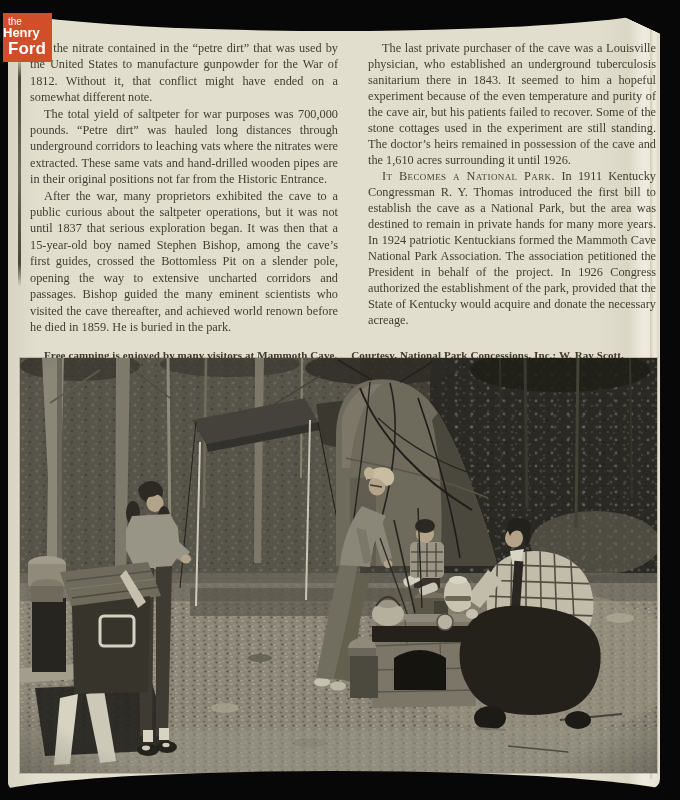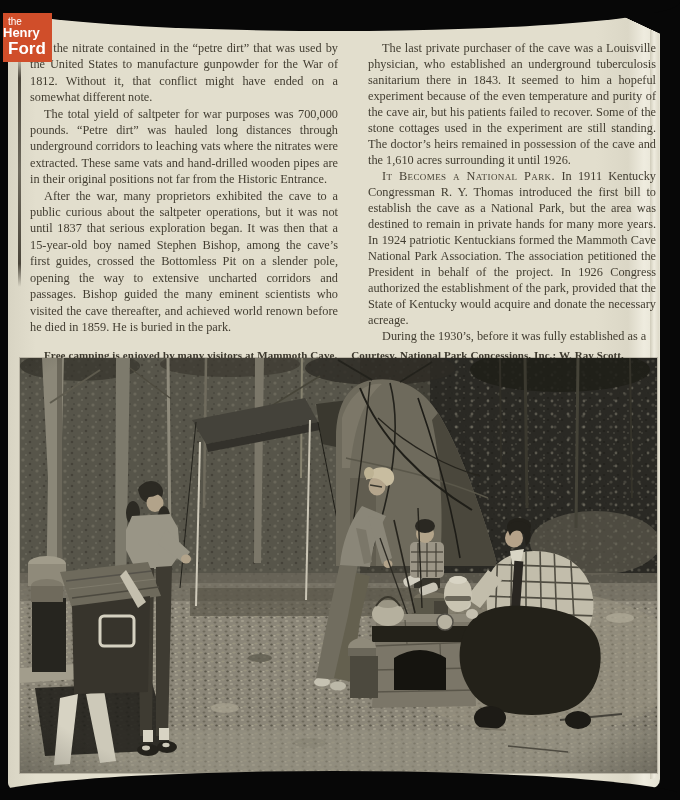--- a/index.html
+++ b/index.html
@@ -55,21 +55,20 @@
 
     <div class="columns">
       <div class="col col-left">
           <p class="">was the nitrate contained in the “petre dirt” that was used by the United States to manufacture gunpowder for the War of 1812.  Without it, that conflict might have ended on a somewhat different note.</p>
           <p class="indent">The total yield of saltpeter for war purposes was 700,000 pounds.  “Petre dirt” was hauled long distances through underground corridors to leaching vats where the nitrates were extracted.  These same vats and hand-drilled wooden pipes are in their original positions not far from the Historic Entrance.</p>
           <p class="indent">After the war, many proprietors exhibited the cave to a public curious about the saltpeter operations, but it was not until 1837 that serious exploration began.  It was then that a 15-year-old boy named Stephen Bishop, among the cave’s first guides, crossed the Bottomless Pit on a slender pole, opening the way to extensive uncharted corridors and passages.  Bishop guided the many eminent scientists who visited the cave thereafter, and achieved world renown before he died in 1859.  He is buried in the park.</p>
         </div>
       <div class="col col-right">
           <p class="indent">The last private purchaser of the cave was a Louisville physician, who established an underground tuberculosis sanitarium there in 1843.  It seemed to him a hopeful experiment because of the even temperature and purity of the cave air, but his patients failed to recover.  Some of the stone cottages used in the experiment are still standing.  The doctor’s heirs remained in possession of the cave and the 1,610 acres surrounding it until 1926.</p>
           <p class="indent"><span class="smallcaps">It Becomes a National Park.  </span>In 1911 Kentucky Congressman R. Y. Thomas introduced the first bill to establish the cave as a National Park, but the area was destined to remain in private hands for many more years.  In 1924 patriotic Kentuckians formed the Mammoth Cave National Park Association.  The association petitioned the President in behalf of the project.  In 1926 Congress authorized the establishment of the park, provided that the State of Kentucky would acquire and donate the necessary acreage.</p>
-          <p class="indent">During the 1930’s, before it was fully established as a</p>
         </div>
     </div>
 
     <div class="caption">Free camping is enjoyed by many visitors at Mammoth Cave.  Courtesy, National Park Concessions, Inc.; W. Ray Scott, photographer.</div>
 
     <div class="photo">
       <svg viewBox="0 0 637 415" width="637" height="415" xmlns="http://www.w3.org/2000/svg" role="img">
         <defs>
           <pattern id="dap" width="14" height="11" patternUnits="userSpaceOnUse">
             <circle cx="3" cy="3" r="1.6" fill="#b3ae9c" opacity=".20"></circle>

